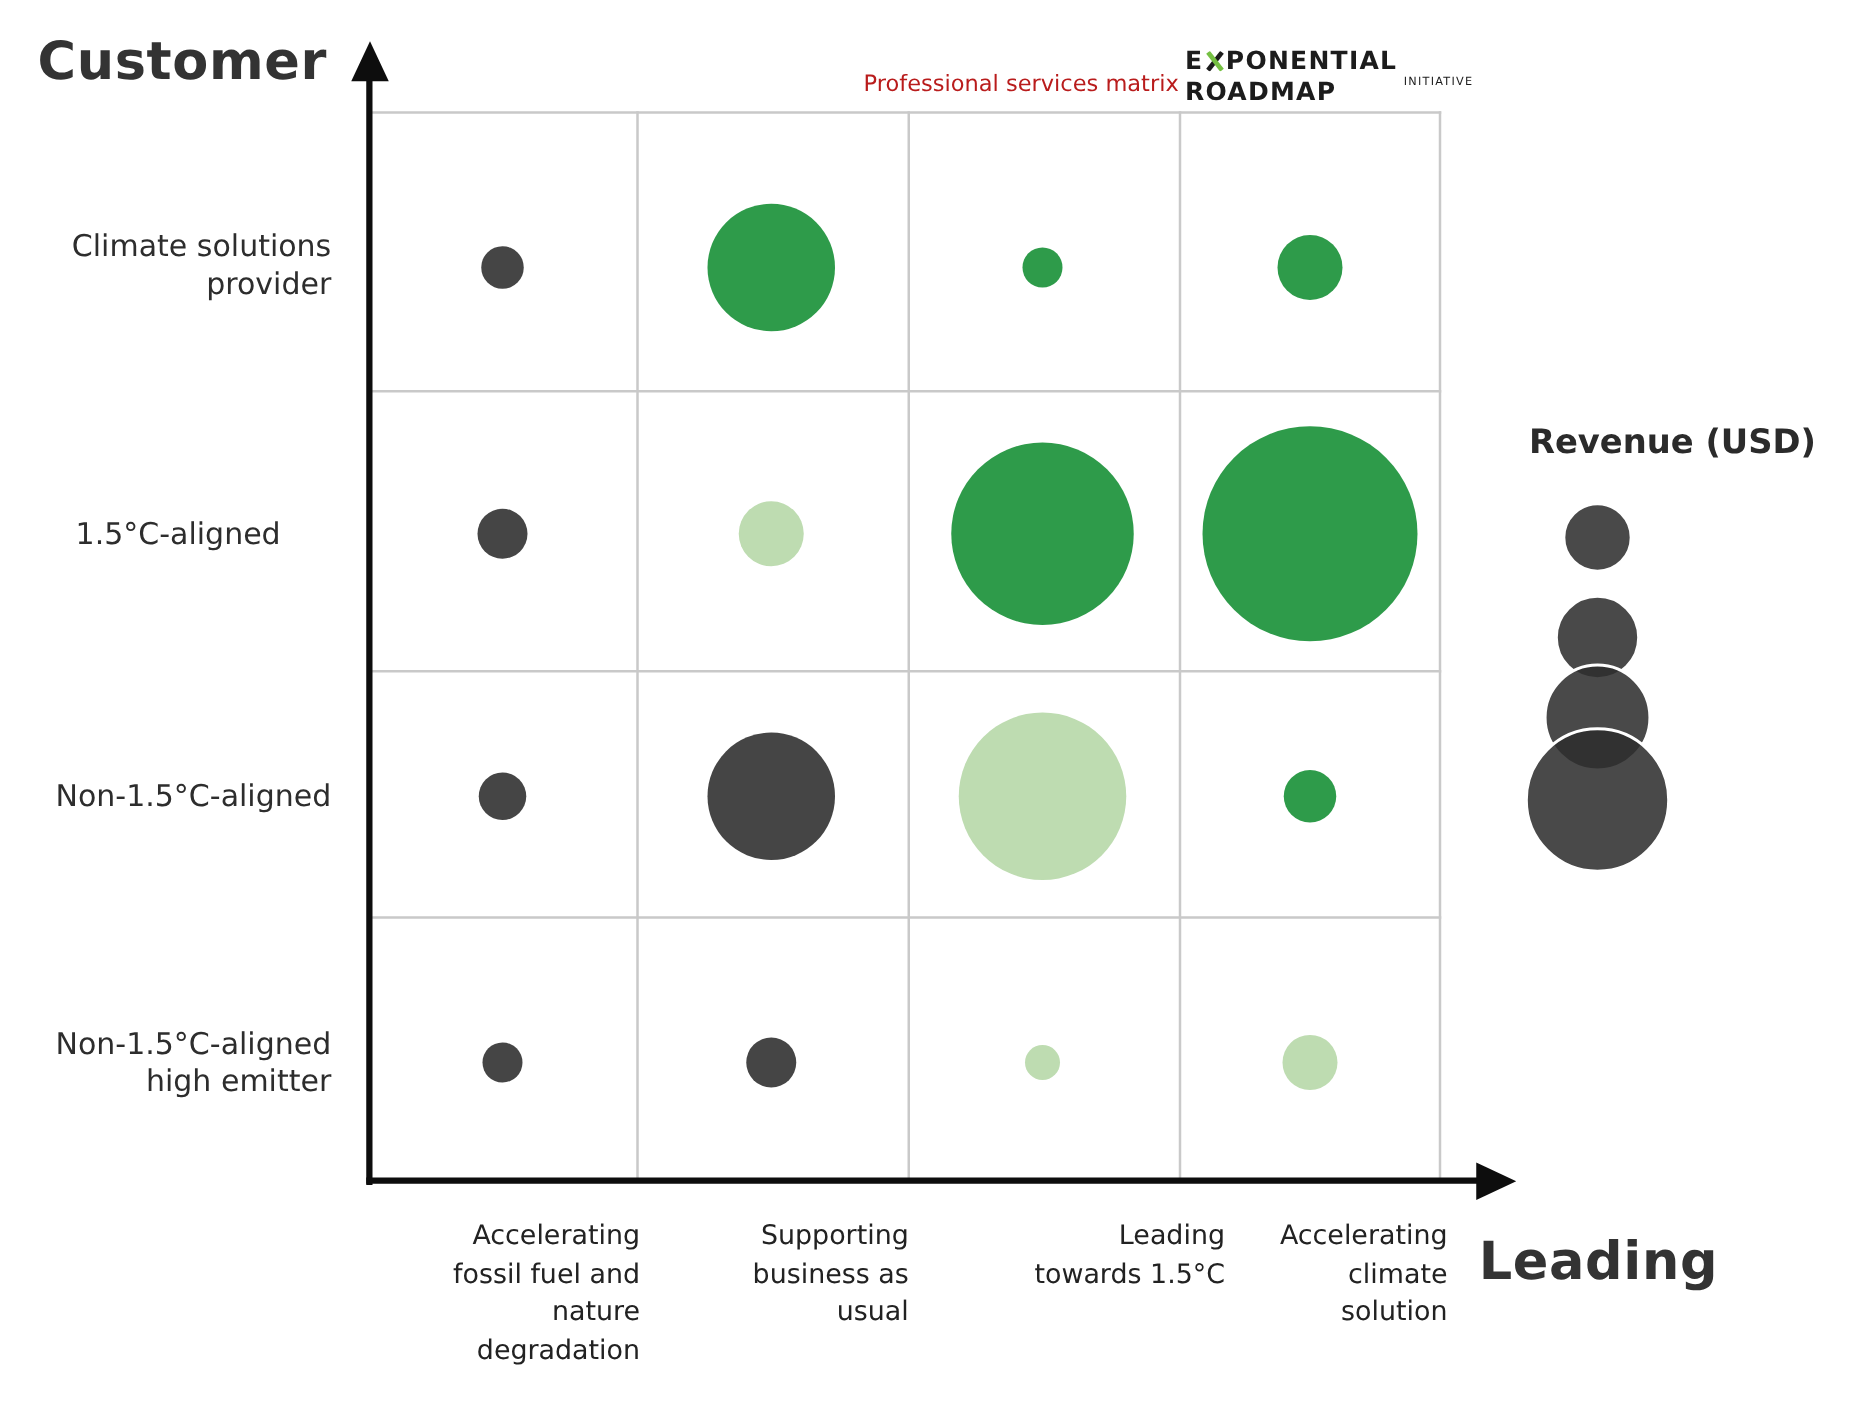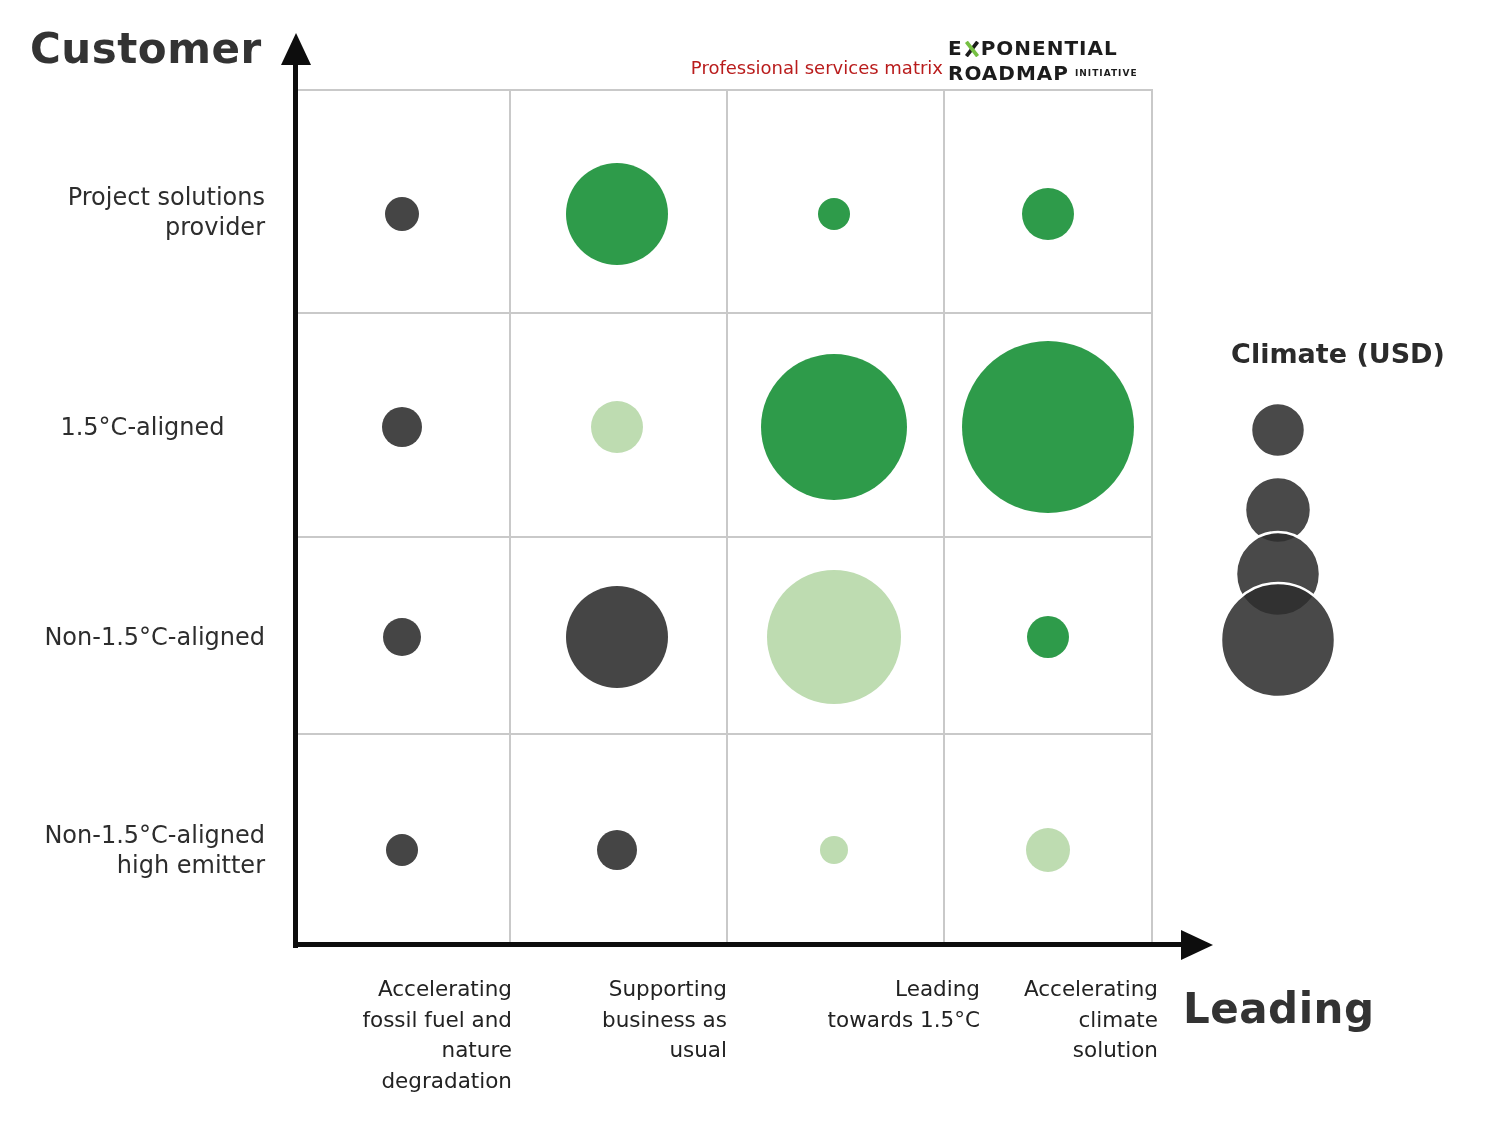--- a/index.html
+++ b/index.html
@@ -19,22 +19,22 @@
     position:absolute;left:1183px;top:984px;
     font-size:42px;font-weight:bold;color:#333333;letter-spacing:0.5px;
   }
   
   .subtitle{
     position:absolute;left:600px;top:57px;width:343px;
     text-align:right;font-size:18px;color:#b91c1c;
   }
   .logo{position:absolute;left:948px;top:36px;color:#1c1c1c;}
   .logo-line1{font-size:20px;font-weight:800;letter-spacing:1px;display:flex;align-items:center;}
-  .logo-line2{font-size:20px;font-weight:800;letter-spacing:1px;display:flex;align-items:center;margin-top:1px;}
-  .logo-initiative{font-size:9px;font-weight:bold;letter-spacing:1px;margin-left:6px;}
+  .logo-line2{font-size:20px;font-weight:800;letter-spacing:1px;display:flex;align-items:flex-start;margin-top:1px;gap:48px;}
+  .logo-initiative{font-size:9px;font-weight:normal;letter-spacing:1px;margin-left:6px;}
   .logo-x-svg{display:inline-block;margin:0 1px -1px 1px;}
   
   .gridline{position:absolute;background:#c9c9c9;}
   .axis{position:absolute;background:#0d0d0d;}
   .arrow-up{
     position:absolute;left:281px;top:33px;width:0;height:0;
     border-left:15px solid transparent;border-right:15px solid transparent;
     border-bottom:32px solid #0d0d0d;
   }
   .arrow-right{
@@ -93,21 +93,21 @@
   <div class="gridline" style="left:943px;top:89px;width:2px;height:856px;"></div>
   <div class="gridline" style="left:295px;top:312px;width:858px;height:2px;"></div>
   <div class="gridline" style="left:295px;top:536px;width:858px;height:2px;"></div>
   <div class="gridline" style="left:295px;top:733px;width:858px;height:2px;"></div>
 
   <div class="axis" style="left:293px;top:58px;width:5px;height:890px;"></div>
   <div class="axis" style="left:293px;top:942px;width:892px;height:5px;"></div>
   <div class="arrow-up"></div>
   <div class="arrow-right"></div>
 
-  <div class="ylabel" style="top:172px;">Project solutions
+  <div class="ylabel" style="top:172px;">Climate solutions
 provider</div>
   <div class="ylabel" style="top:387px;text-align:center;">1.5°C-aligned</div>
   <div class="ylabel" style="top:597px;">Non-1.5°C-aligned</div>
   <div class="ylabel" style="top:810px;">Non-1.5°C-aligned
 high emitter</div>
 
   <div class="xlabel" style="left:292px;">Accelerating
 fossil fuel and
 nature
 degradation</div>
@@ -132,21 +132,21 @@
       <div class="bubble" style="height: 38px; width: 38px; left: 383px; top: 618px; background: rgb(69, 69, 69);"></div>
       <div class="bubble" style="height: 102px; width: 102px; left: 566px; top: 586px; background: rgb(69, 69, 69);"></div>
       <div class="bubble" style="height: 134px; width: 134px; left: 767px; top: 570px; background: rgb(190, 220, 177);"></div>
       <div class="bubble" style="height: 42px; width: 42px; left: 1027px; top: 616px; background: rgb(46, 155, 74);"></div>
       <div class="bubble" style="height: 32px; width: 32px; left: 386px; top: 834px; background: rgb(69, 69, 69);"></div>
       <div class="bubble" style="height: 40px; width: 40px; left: 597px; top: 830px; background: rgb(69, 69, 69);"></div>
       <div class="bubble" style="height: 28px; width: 28px; left: 820px; top: 836px; background: rgb(190, 220, 177);"></div>
       <div class="bubble" style="height: 44px; width: 44px; left: 1026px; top: 828px; background: rgb(190, 220, 177);"></div>
     </div>
 
-  <div class="legend-title">Climate (USD)</div>
+  <div class="legend-title">Revenue (USD)</div>
   <svg id="legend-svg" class="legend-svg" width="200" height="335">
       <circle cx="98" cy="58" r="27" fill="#2e2e2e" fill-opacity="0.87" stroke="#ffffff" stroke-width="2.5"></circle>
       <circle cx="98" cy="138" r="33" fill="#2e2e2e" fill-opacity="0.87" stroke="#ffffff" stroke-width="2.5"></circle>
       <circle cx="98" cy="202" r="42" fill="#2e2e2e" fill-opacity="0.87" stroke="#ffffff" stroke-width="2.5"></circle>
       <circle cx="98" cy="268" r="57" fill="#2e2e2e" fill-opacity="0.87" stroke="#ffffff" stroke-width="2.5"></circle>
     </svg>
 
 </div>
 
 </body></html>

